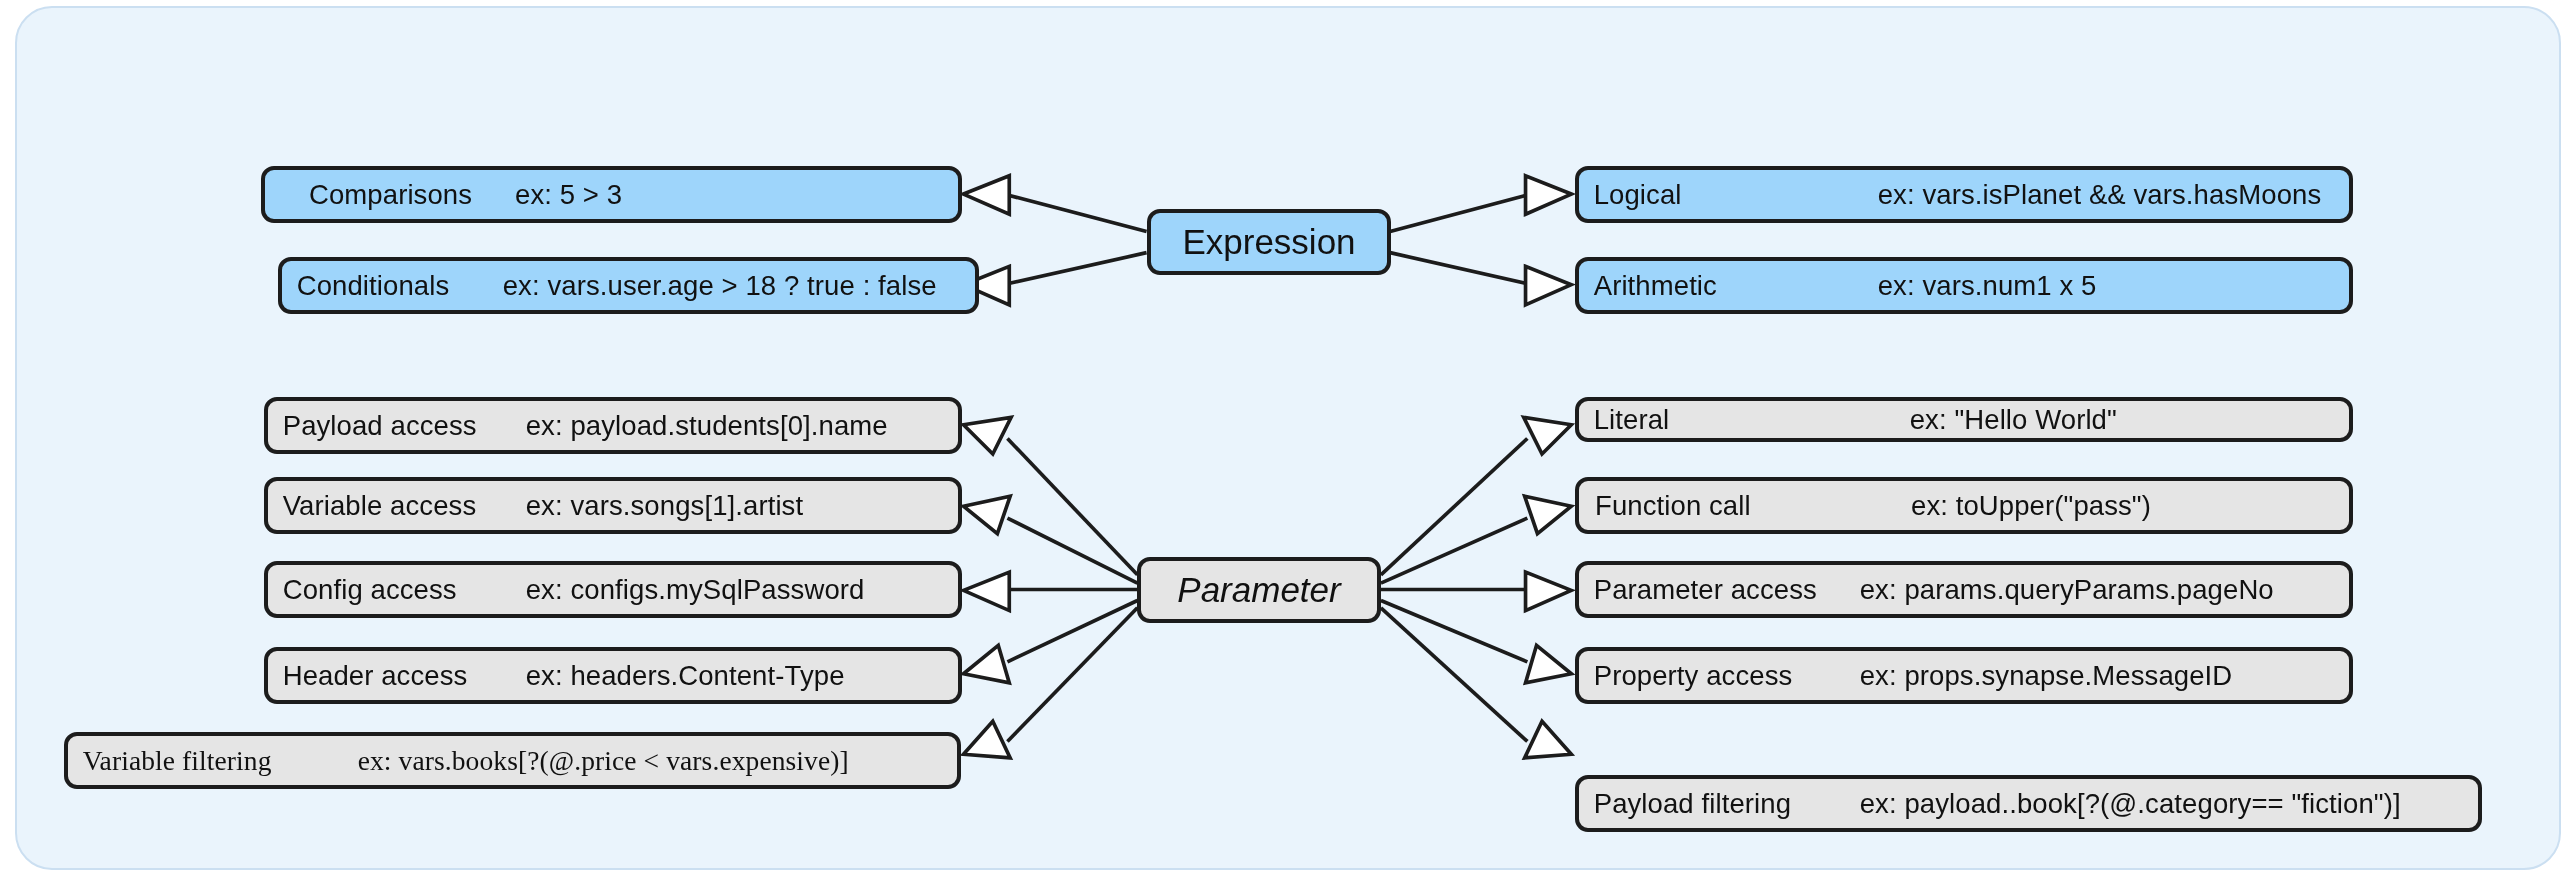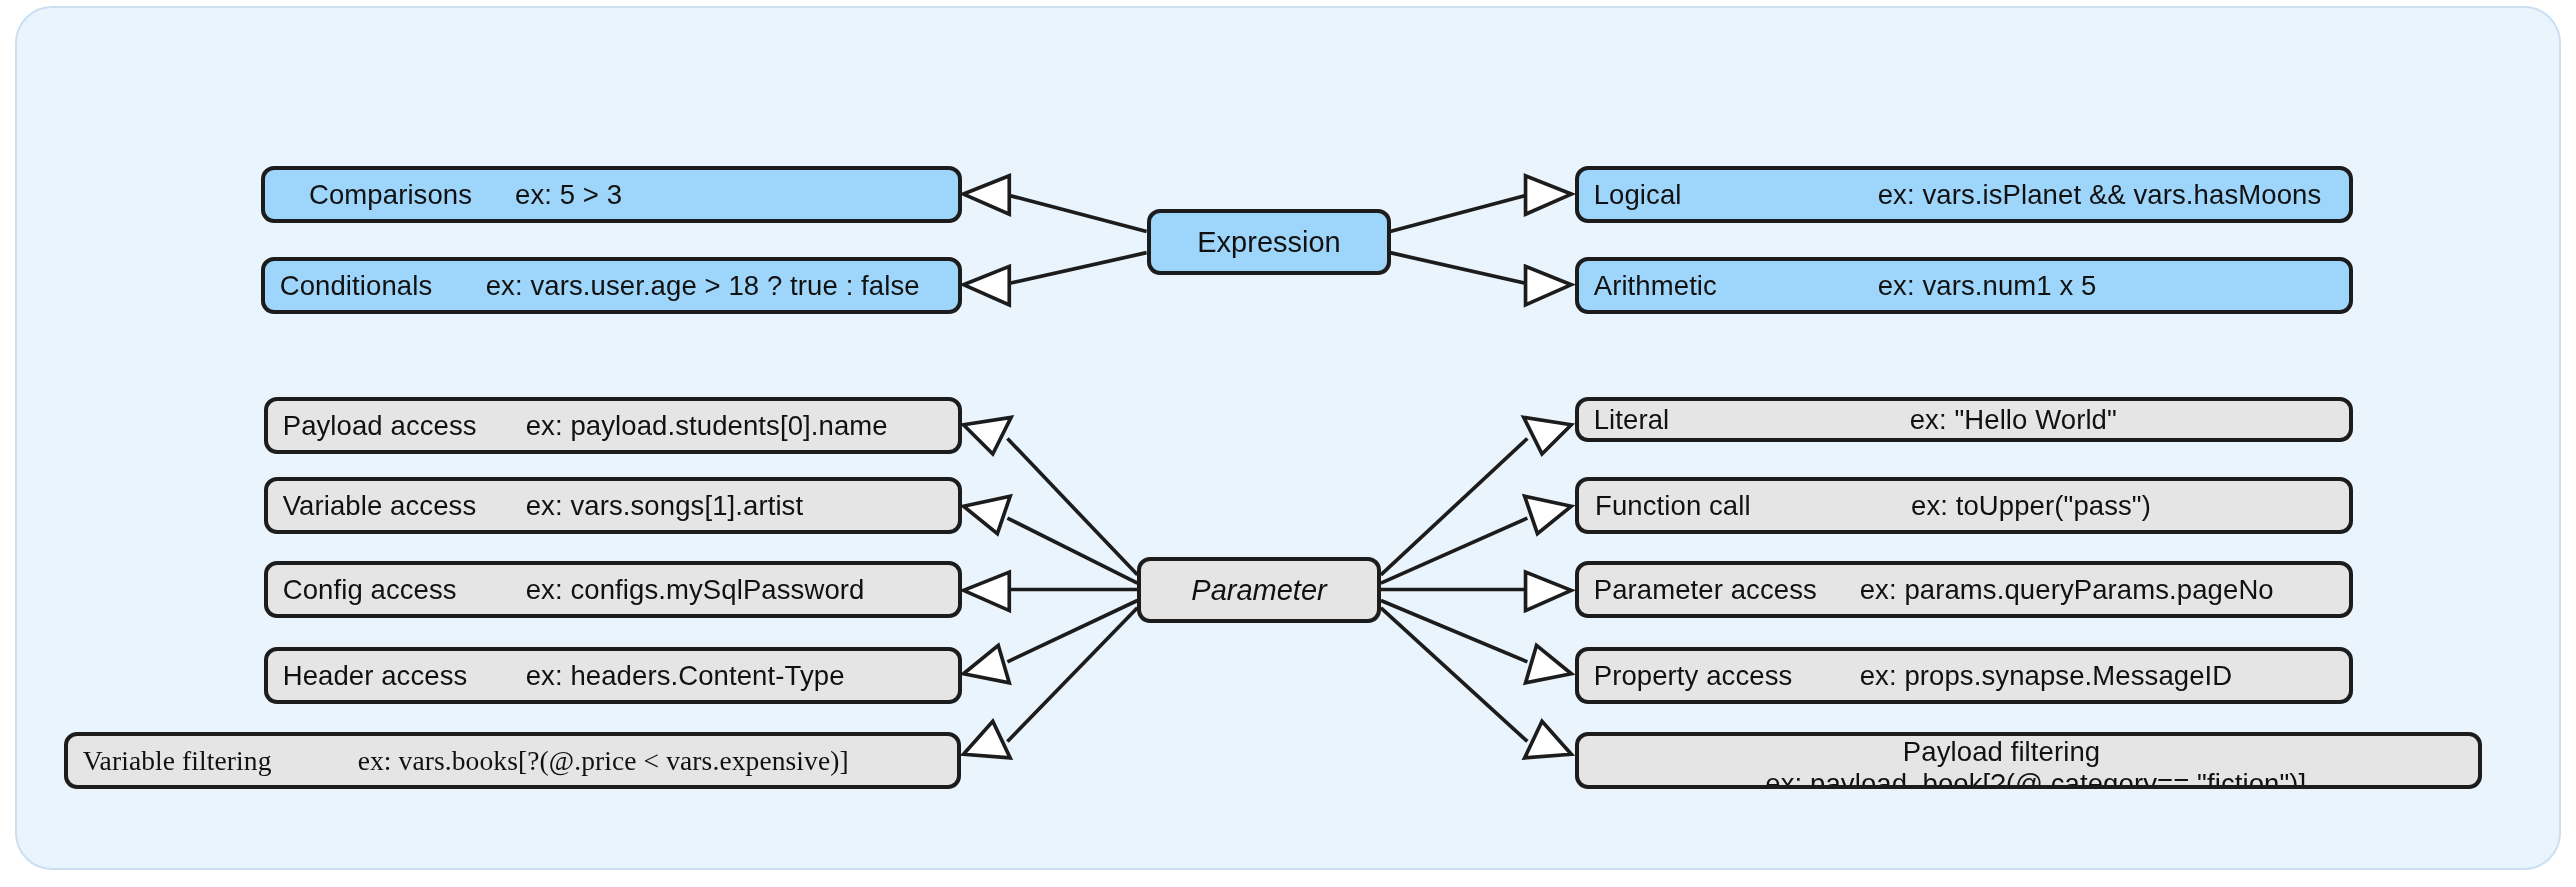--- a/index.html
+++ b/index.html
@@ -73,21 +73,21 @@
     font-size: 27.5px;
     color: #111111;
   }
   .leaf .leaf-example {
     display: inline-block;
     font-size: 27.5px;
     color: #111111;
   }
   .hub {
     justify-content: center;
-    font-size: 29px;
+    font-size: 35px;
     color: #111111;
   }
 </style>
 </head>
 <body>
 
 <div id="diagram-root">
 
   <div class="canvas-panel"></div>
 
@@ -160,21 +160,21 @@
 
   <div class="node green hub" style="left:1137px; top:557px; width:244px; height:66px;font-style:italic;">
     <span>Parameter</span>
   </div>
 
   <div class="node blue leaf" style="left:261px; top:166px; width:701px; height:57px;padding-left:44px;">
     <span class="leaf-title" style="width:206px;">Comparisons</span>
     <span class="leaf-example">ex: 5 &gt; 3</span>
   </div>
 
-  <div class="node blue leaf" style="left:261px; top:257px; width:701px; height:57px;">
+  <div class="node blue leaf" style="left:278px; top:257px; width:701px; height:57px;">
     <span class="leaf-title" style="width:206px;">Conditionals</span>
     <span class="leaf-example">ex: vars.user.age &gt; 18 ? true : false</span>
   </div>
 
   <div class="node blue leaf" style="left:1575px; top:166px; width:778px; height:57px;">
     <span class="leaf-title" style="width:284px;">Logical</span>
     <span class="leaf-example">ex: vars.isPlanet &amp;&amp; vars.hasMoons</span>
   </div>
 
   <div class="node blue leaf" style="left:1575px; top:257px; width:778px; height:57px;">
@@ -220,19 +220,19 @@
   <div class="node green leaf" style="left:1575px; top:561px; width:778px; height:57px;">
     <span class="leaf-title" style="width:266px;">Parameter access</span>
     <span class="leaf-example">ex: params.queryParams.pageNo</span>
   </div>
 
   <div class="node green leaf" style="left:1575px; top:647px; width:778px; height:57px;">
     <span class="leaf-title" style="width:266px;">Property access</span>
     <span class="leaf-example">ex: props.synapse.MessageID</span>
   </div>
 
-  <div class="node green leaf" style="left:1575px; top:732px; width:907px; height:57px;flex-direction:column;">
+  <div class="node green leaf" style="left:1575px; top:775px; width:907px; height:57px;">
     <span class="leaf-title" style="width:266px;">Payload filtering</span>
     <span class="leaf-example">ex: payload..book[?(@.category== "fiction")]</span>
   </div>
 
 </div>
 
 
 </body></html>

